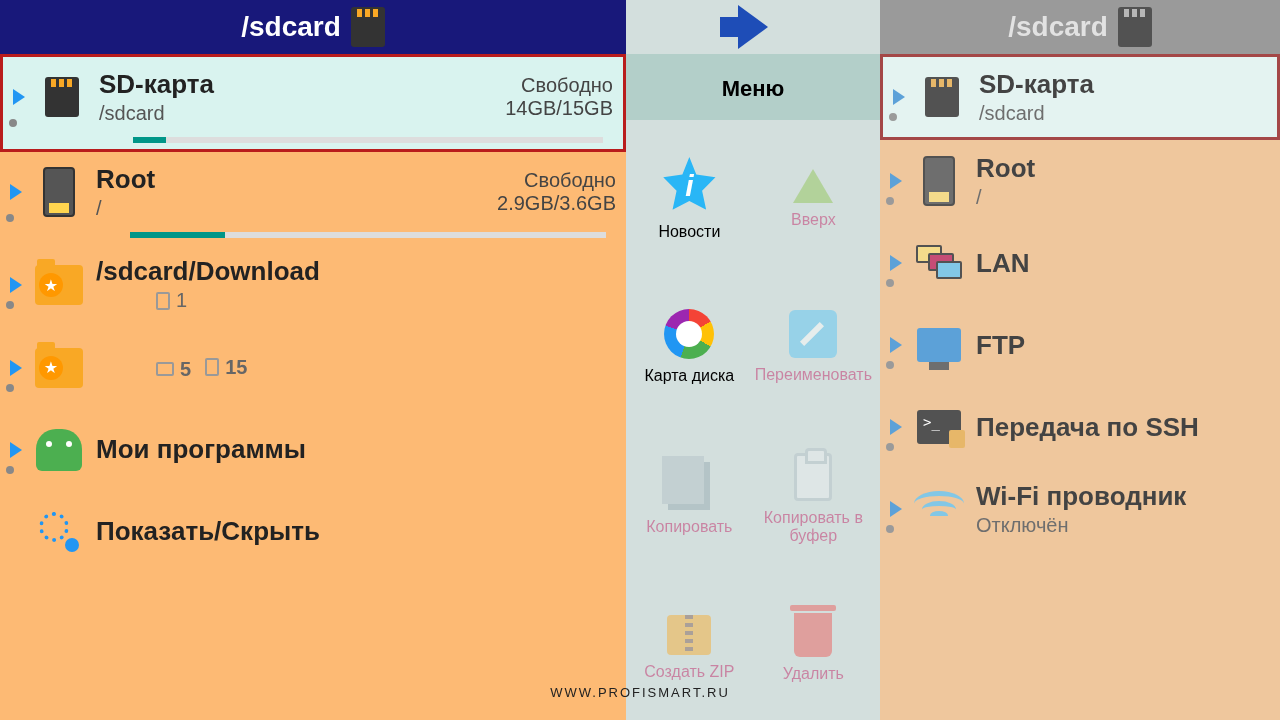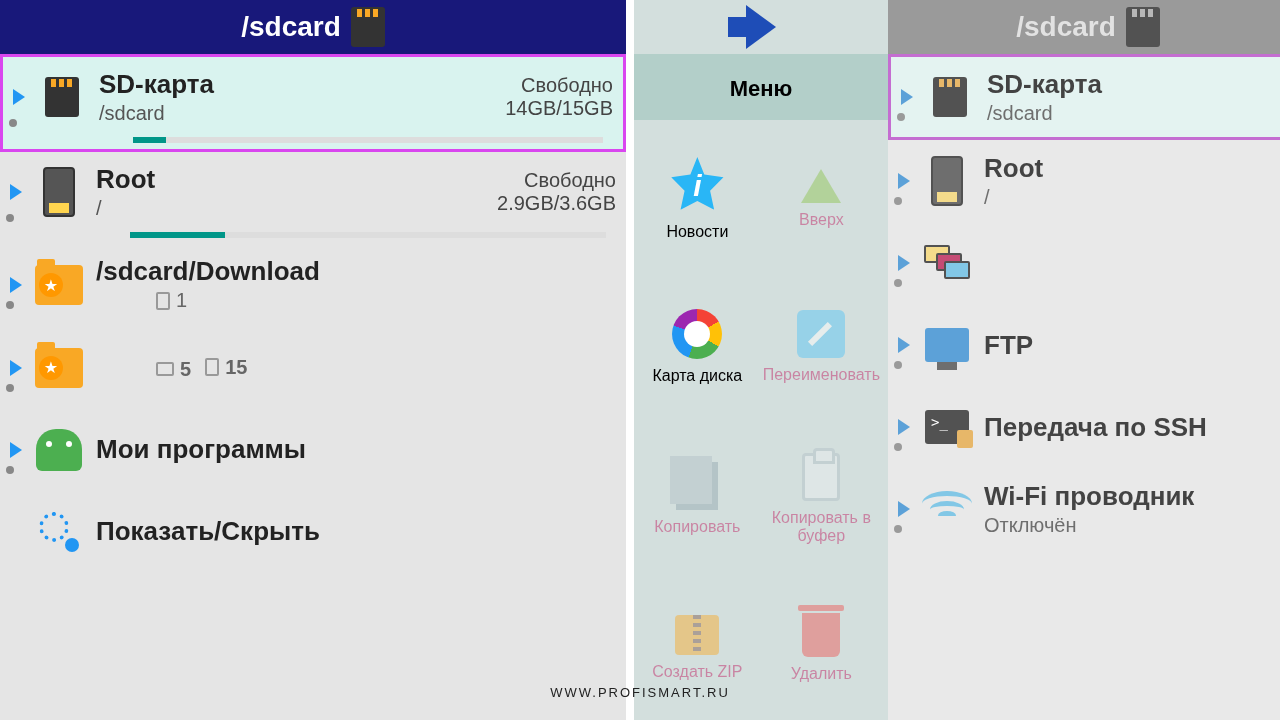--- a/index.html
+++ b/index.html
@@ -1,32 +1,32 @@
 <!DOCTYPE html>
 <html><head>
 <meta charset="utf-8">
 <style>
   * { margin: 0; padding: 0; box-sizing: border-box; font-family: Arial, sans-serif; }
   html, body { width: 1280px; height: 720px; overflow: hidden; }
   .app { display: flex; width: 100%; height: 100%; }
-  .panel { flex: 0 0 626px; background: #e5e5e5; display: flex; flex-direction: column; }
+  .panel { flex: 0 0 626px; background: #fdba74; display: flex; flex-direction: column; }
   .panel.right { flex: 0 0 400px; filter: grayscale(0.3) opacity(0.85); }
-  .mid { flex: 0 0 254px; display: flex; flex-direction: column; background: #d3dfdd; position: relative; margin-left: 8px; }
+  .mid { flex: 0 0 254px; display: flex; flex-direction: column; background: #d3dfdd; position: relative; }
   
   .header { height: 54px; display: flex; align-items: center; justify-content: center; gap: 10px; color: #fff; font-size: 28px; font-weight: bold; position: relative; }
   .panel:first-child .header { background: #18187a; }
   .panel.right .header { background: #888; color: #ddd; }
   
   .sd-icon { width: 34px; height: 40px; background: #333; border-radius: 3px; position: relative; }
   .sd-icon:before { content: ""; position: absolute; top: 2px; left: 6px; width: 5px; height: 8px; background: #f9a825; box-shadow: 8px 0 #f9a825, 16px 0 #f9a825; }
   .sd-icon.gray:before { background: #aaa; box-shadow: 8px 0 #aaa, 16px 0 #aaa; }
   
   .list { flex: 1; overflow: hidden; }
   .row { display: flex; align-items: center; padding: 12px 10px; gap: 12px; min-height: 82px; }
-  .row.selected { background: #d9f3ef; border: 3px solid #d946ef; }
+  .row.selected { background: #d9f3ef; border: 3px solid #b91c1c; }
   .row-caret { width: 0; height: 0; border-top: 8px solid transparent; border-bottom: 8px solid transparent; border-left: 12px solid #2196F3; flex-shrink: 0; }
   .row .dot { width: 8px; height: 8px; border-radius: 50%; background: #888; position: absolute; margin-top: 40px; margin-left: -4px; }
   .row-icon { width: 50px; height: 50px; flex-shrink: 0; display: flex; align-items: center; justify-content: center; }
   .row-body { flex: 1; }
   .row-title { font-size: 26px; font-weight: bold; color: #222; }
   .row-sub { font-size: 20px; color: #555; margin-top: 2px; }
   .row-right { text-align: right; font-size: 20px; color: #444; }
   .storage-bar { height: 6px; background: #ddd; margin-top: 4px; }
   .storage-fill { height: 100%; background: #009688; }
   
@@ -262,20 +262,23 @@
         <div class="row">
           <div class="row-caret"></div>
           <div class="dot"></div>
           <div class="row-icon">
             <div class="lan-icon">
               <div class="scr a"></div>
               <div class="scr b"></div>
               <div class="scr c"></div>
             </div>
           </div>
+          <div class="row-body">
+            <div class="row-title">LAN</div>
+          </div>
         </div>
         <div class="row">
           <div class="row-caret"></div>
           <div class="dot"></div>
           <div class="row-icon">
             <div class="ftp-icon"></div>
           </div>
           <div class="row-body">
             <div class="row-title">FTP</div>
           </div>

